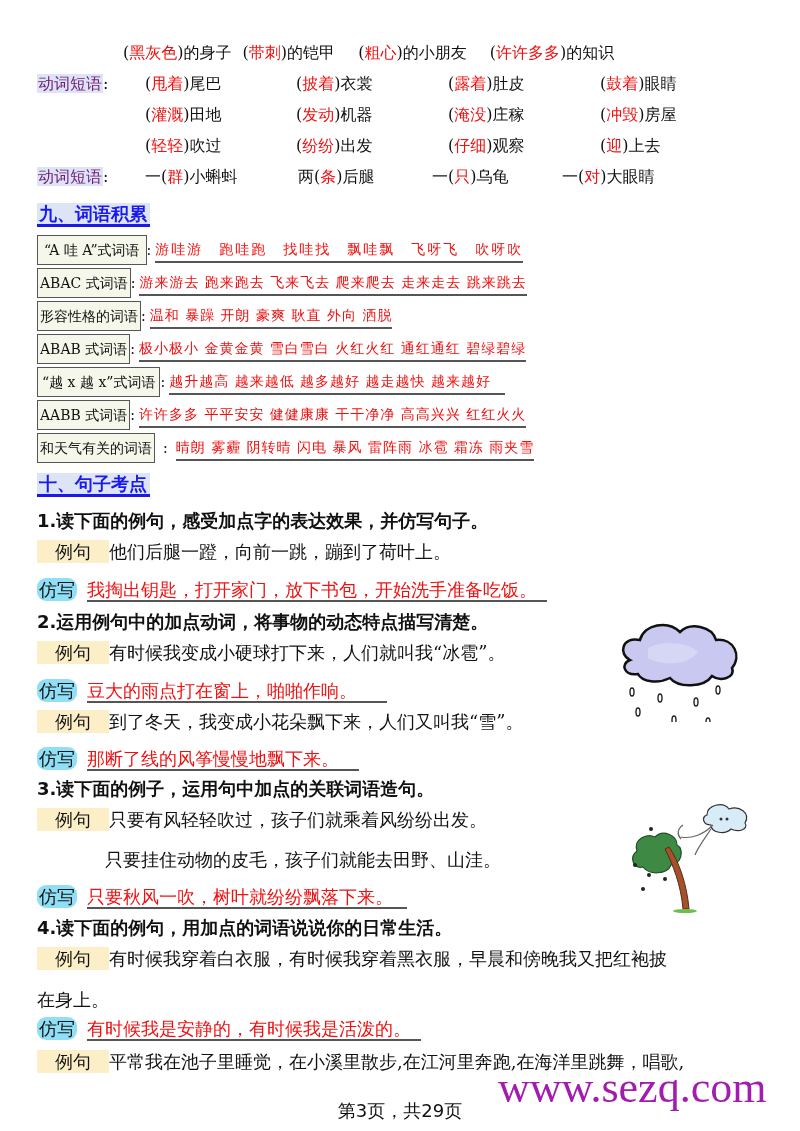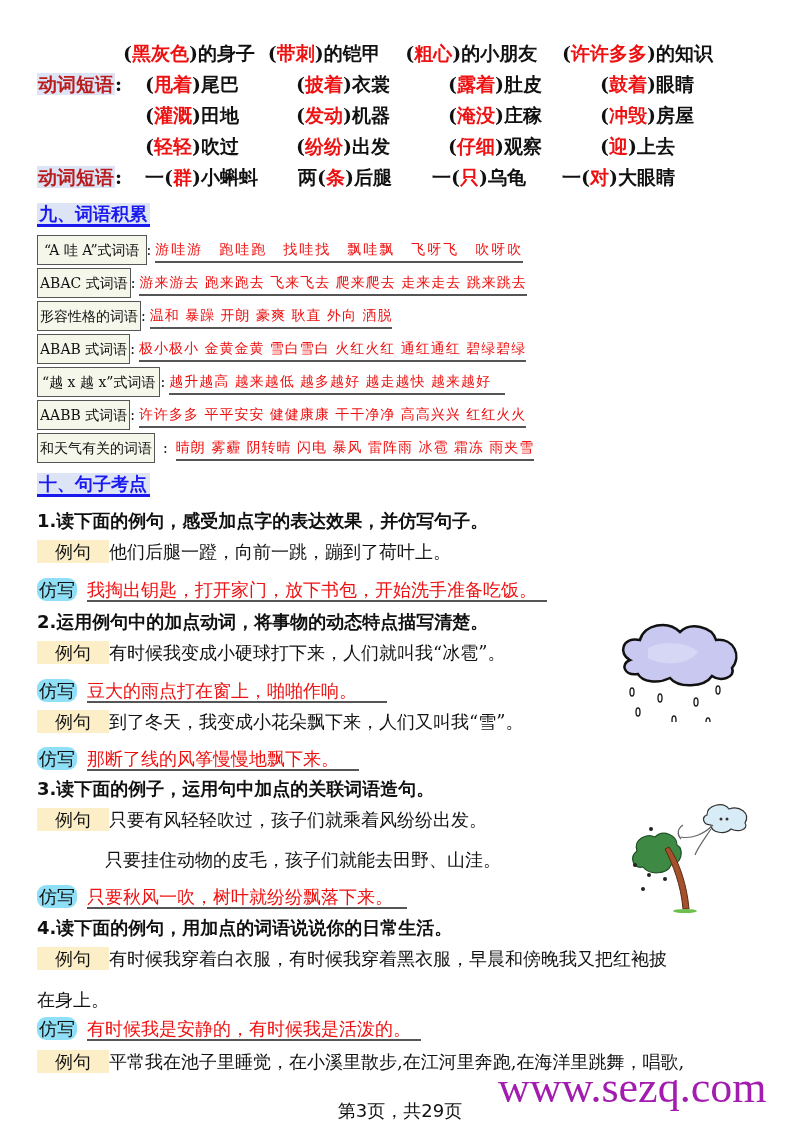--- a/index.html
+++ b/index.html
@@ -1,21 +1,21 @@
 <!DOCTYPE html>
 <html><head>
 <meta charset="utf-8">
 <style>
   html, body { margin:0; padding:0; background:#ffffff; }
   body { width:800px; height:1131px; position:relative; overflow:hidden;
          font-family:"DejaVu Serif", "Liberation Serif", serif; color:#111; }
   .abs { position:absolute; white-space:nowrap; }
   .red { color:#ee1111; }
-  .line { font-size:19px; line-height:26px;font-weight:bold; }
-  .tag-blue { background:#dde4f6; color:#b91c1c; padding:0 1px; }
+  .line { font-size:16px; line-height:26px; }
+  .tag-blue { background:#dde4f6; color:#701a75; padding:0 1px; }
   .heading { font-size:18px; font-weight:bold; color:#1a1aee; background:#dde4f6;
              border-bottom:3px solid #1a1aee; padding:0 3px 0 2px; line-height:26px; }
   .box { border:1px solid #555; background:#f5f7ea; padding:0 2px; display:inline-block; line-height:28px; }
   .vocab-row { position:absolute; left:37px; font-size:14px; white-space:nowrap; height:30px; display:flex; align-items:center; }
   .vocab-words { color:#ee1111; border-bottom:2px solid #555; margin-left:4px; line-height:24px; letter-spacing:1px; }
   .q { font-size:18px; font-weight:bold; font-family:"DejaVu Sans","Liberation Sans",sans-serif; }
   .lj { background:#fcefc8; padding:1px 18px; font-size:18px; }
   .fx { background:#8fe0f6; padding:1px 2px; font-size:18px;border-radius:9px; }
   .ans { color:#ee1111; border-bottom:2px solid #555; font-size:18px; margin-left:10px; padding-right:6px;margin-top:12px; }
   .sent { font-size:18px; }

